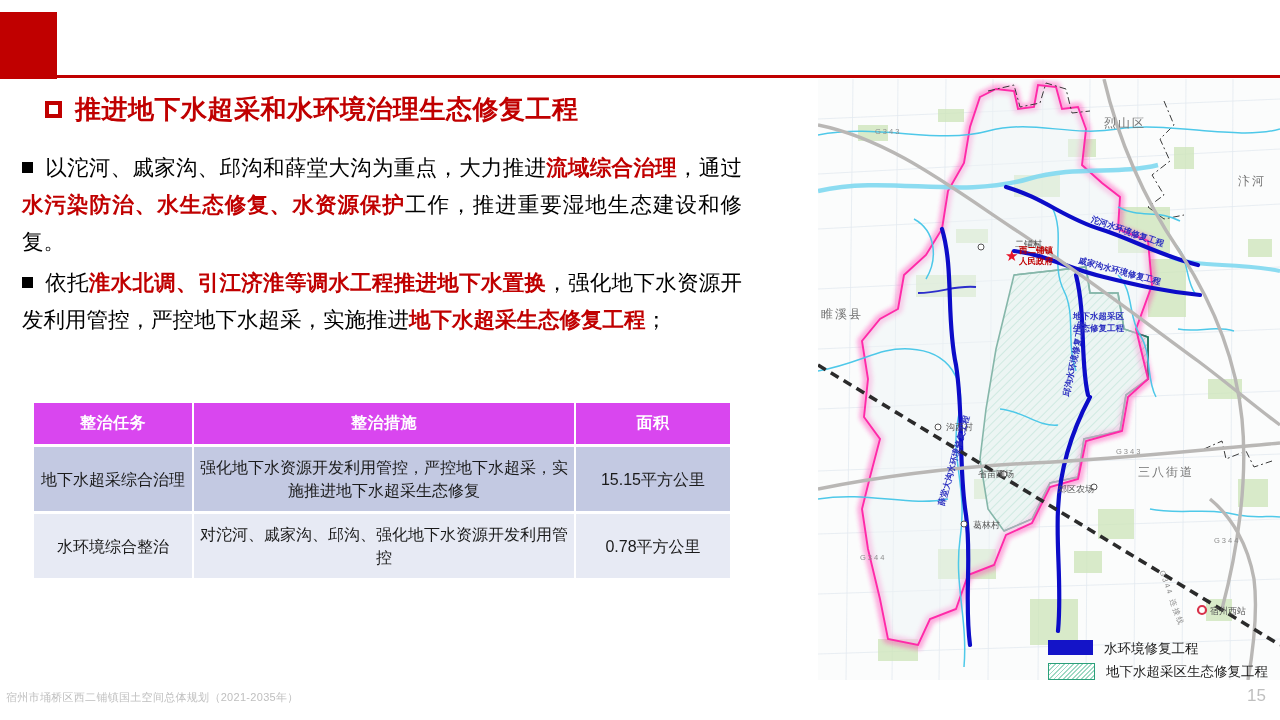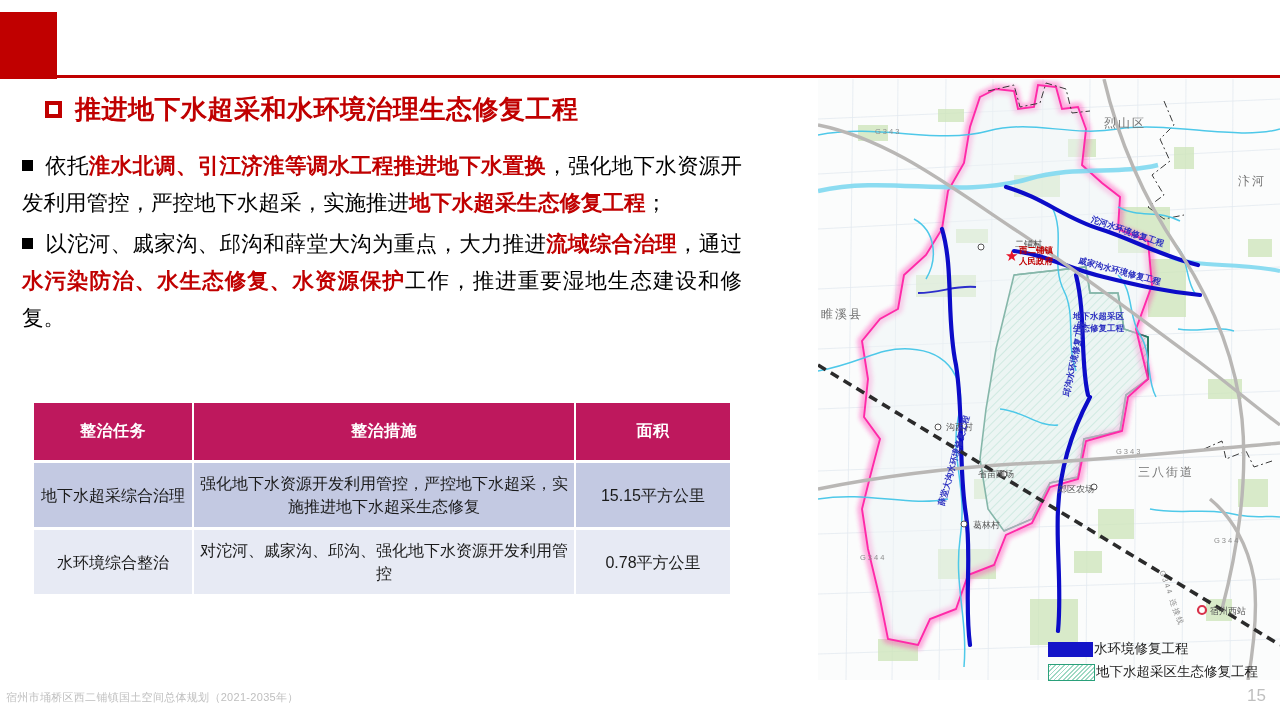--- a/index.html
+++ b/index.html
@@ -23,21 +23,21 @@
 
   
   .body-wrap{position:absolute;left:22px;top:148px;width:720px;}
   .para{font-size:21.5px;line-height:37px;color:#000;text-align:justify;margin:0 0 4px 0;}
   .para .bsq{display:inline-block;width:11px;height:11px;background:#000;vertical-align:2px;margin-right:12px;}
   .rd{color:#C00000;font-weight:700;}
   .para2{margin-top:2px;}
 
   
   .tbl{position:absolute;left:32px;top:400px;width:700px;border-collapse:separate;border-spacing:2px 3px;}
-  .tbl th{background:#be185d;color:#fff;font-size:16px;font-weight:700;padding:18px 4px;text-align:center;letter-spacing:.5px;}
+  .tbl th{background:#d946ef;color:#fff;font-size:16px;font-weight:700;padding:10px 4px;text-align:center;letter-spacing:.5px;}
   .tbl td{font-size:16px;color:#1a1a1a;text-align:center;padding:9px 6px;line-height:23px;}
   .tbl tr.r1 td{background:#C3C9E2;}
   .tbl tr.r2 td{background:#E7EAF4;}
   .c-task{width:155px;}
   .c-meas{width:385px;}
   .c-area{width:150px;}
 
   
   .footer-note{position:absolute;left:6px;top:690px;font-size:11px;color:#BFBFBF;letter-spacing:.3px;white-space:nowrap;}
   .pageno{position:absolute;right:14px;top:686px;font-size:17px;color:#BFBFBF;}
@@ -45,46 +45,46 @@
   
   .map{position:absolute;left:818px;top:79px;width:462px;height:601px;overflow:hidden;background:#fdfdfd;}
   .map svg{display:block;}
   .maplabel{position:absolute;color:#737373;font-size:12px;letter-spacing:2px;white-space:nowrap;}
   .maplabel.sm{font-size:9px;color:#555;letter-spacing:0;}
   .maplabel.blue{color:#2b2fc0;font-size:8.5px;letter-spacing:0;font-weight:700;}
   .maplabel.rd{color:#C00000;font-size:8.5px;letter-spacing:0;line-height:11px;text-align:center;}
   .maplabel.rdnum{color:#8d8d8d;font-size:7.5px;}
   .star{position:absolute;color:#E8152A;font-size:15px;line-height:1;}
   .legend{position:absolute;left:1040px;top:640px;}
-  .leg-row{display:flex;align-items:center;gap:1px;margin-bottom:5px;padding-left:8px;}
+  .leg-row{display:flex;gap:11px;margin-bottom:5px;padding-left:8px;}
   .leg-sw{width:45px;height:15px;flex:none;}
   .leg-sw.blue{background:#1414C8;}
   .leg-sw.hatch{border:1.5px solid #2aa07a;background:
      repeating-linear-gradient(-45deg,#ffffff 0 2px,#9fd9c4 2px 3.2px);}
   .leg-txt{font-size:13.5px;color:#1a1a1a;white-space:nowrap;}
 </style>
 </head>
 <body>
 
 <div class="slide">
 
   <div class="hdr-block"></div>
   <div class="hdr-rule"></div>
 
   <div class="subtitle">
     <span class="sq"></span>
     <span class="subtitle-txt">推进地下水超采和水环境治理生态修复工程</span>
   </div>
 
   <div class="body-wrap">
+    <p class="para para2">
+      <span class="bsq"></span><span>以沱河、戚家沟、邱沟和薛堂大沟为重点，大力推进</span><span class="rd">流域综合治理</span><span>，通过</span><span class="rd">水污染防治、水生态修复、水资源保护</span><span>工作，推进重要湿地生态建设和修复。</span>
+    </p>
     <p class="para">
       <span class="bsq"></span><span>依托</span><span class="rd">淮水北调、引江济淮等调水工程推进地下水置换</span><span>，强化地下水资源开发利用管控，严控地下水超采，实施推进</span><span class="rd">地下水超采生态修复工程</span><span>；</span>
-    </p>
-    <p class="para para2">
-      <span class="bsq"></span><span>以沱河、戚家沟、邱沟和薛堂大沟为重点，大力推进</span><span class="rd">流域综合治理</span><span>，通过</span><span class="rd">水污染防治、水生态修复、水资源保护</span><span>工作，推进重要湿地生态建设和修复。</span>
     </p>
   </div>
 
   <table class="tbl">
     <thead>
       <tr>
         <th class="c-task">整治任务</th>
         <th class="c-meas">整治措施</th>
         <th class="c-area">面积</th>
       </tr>

